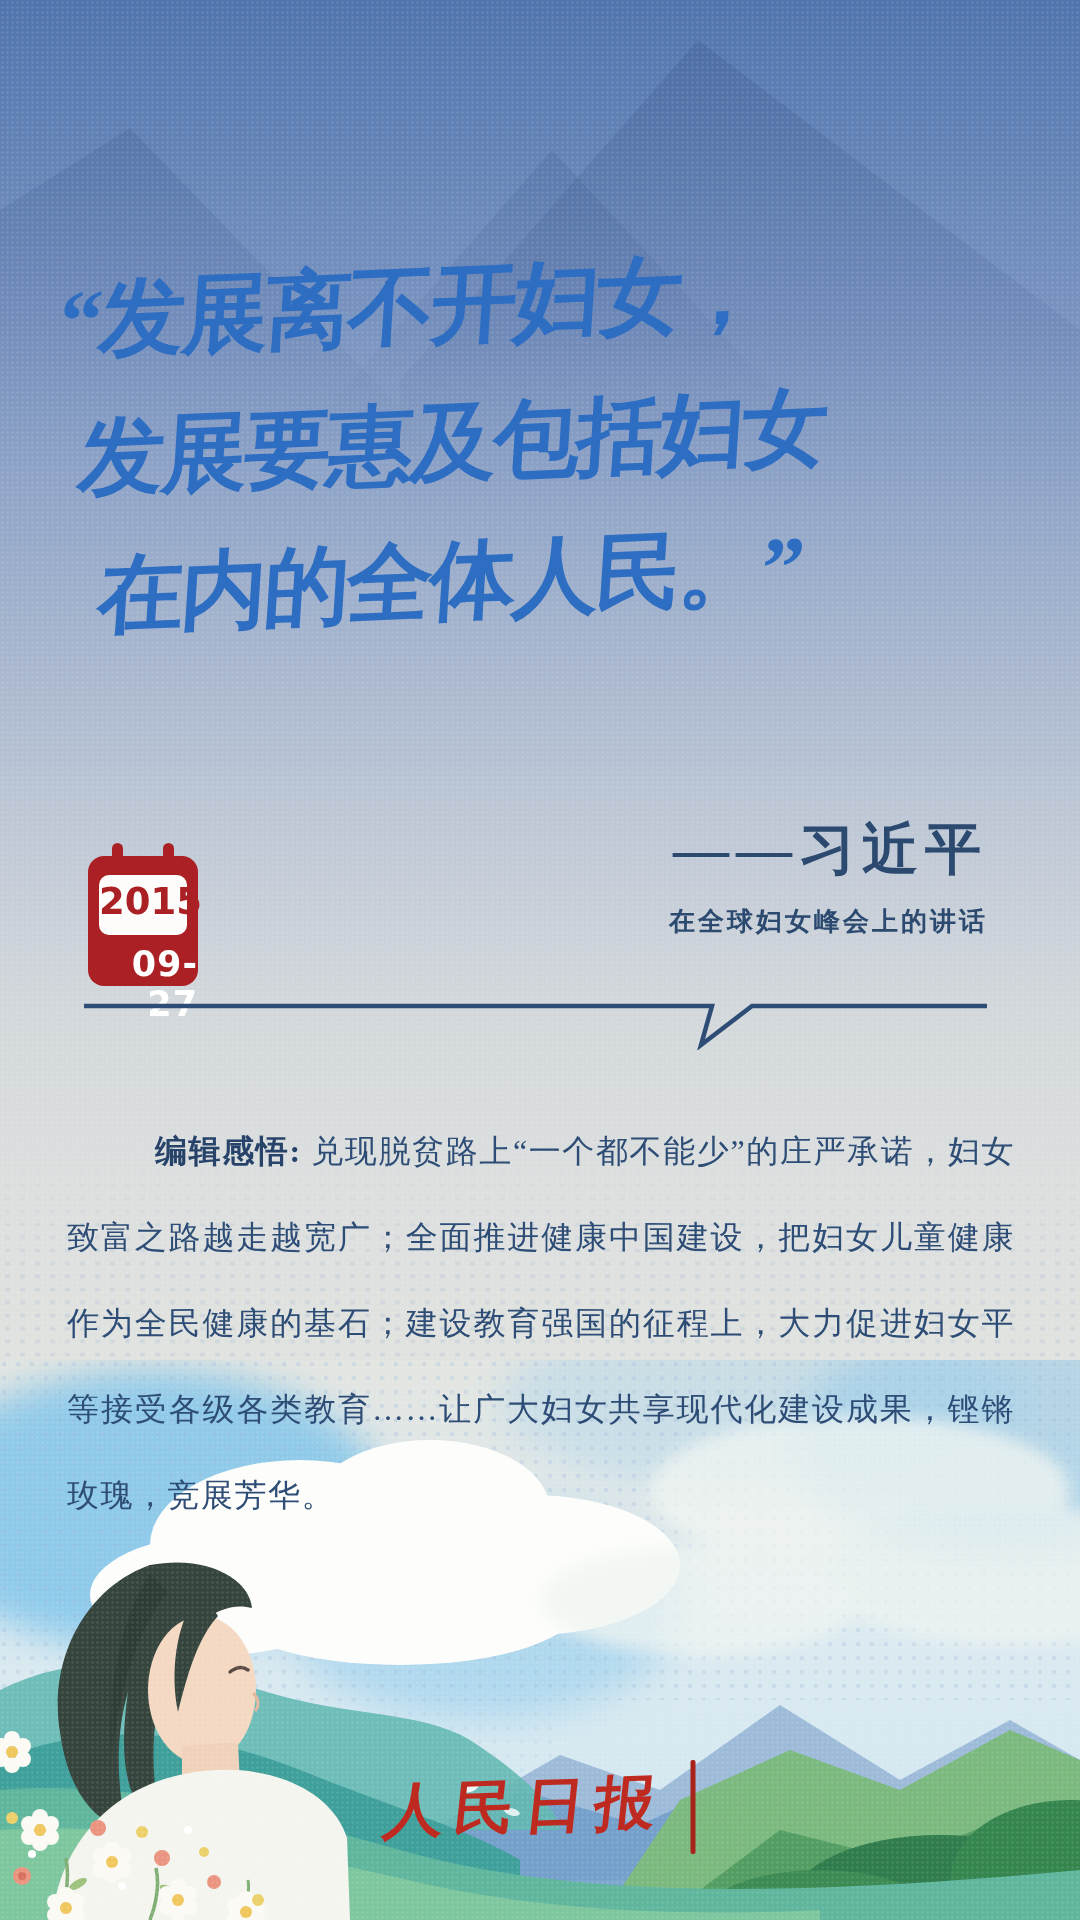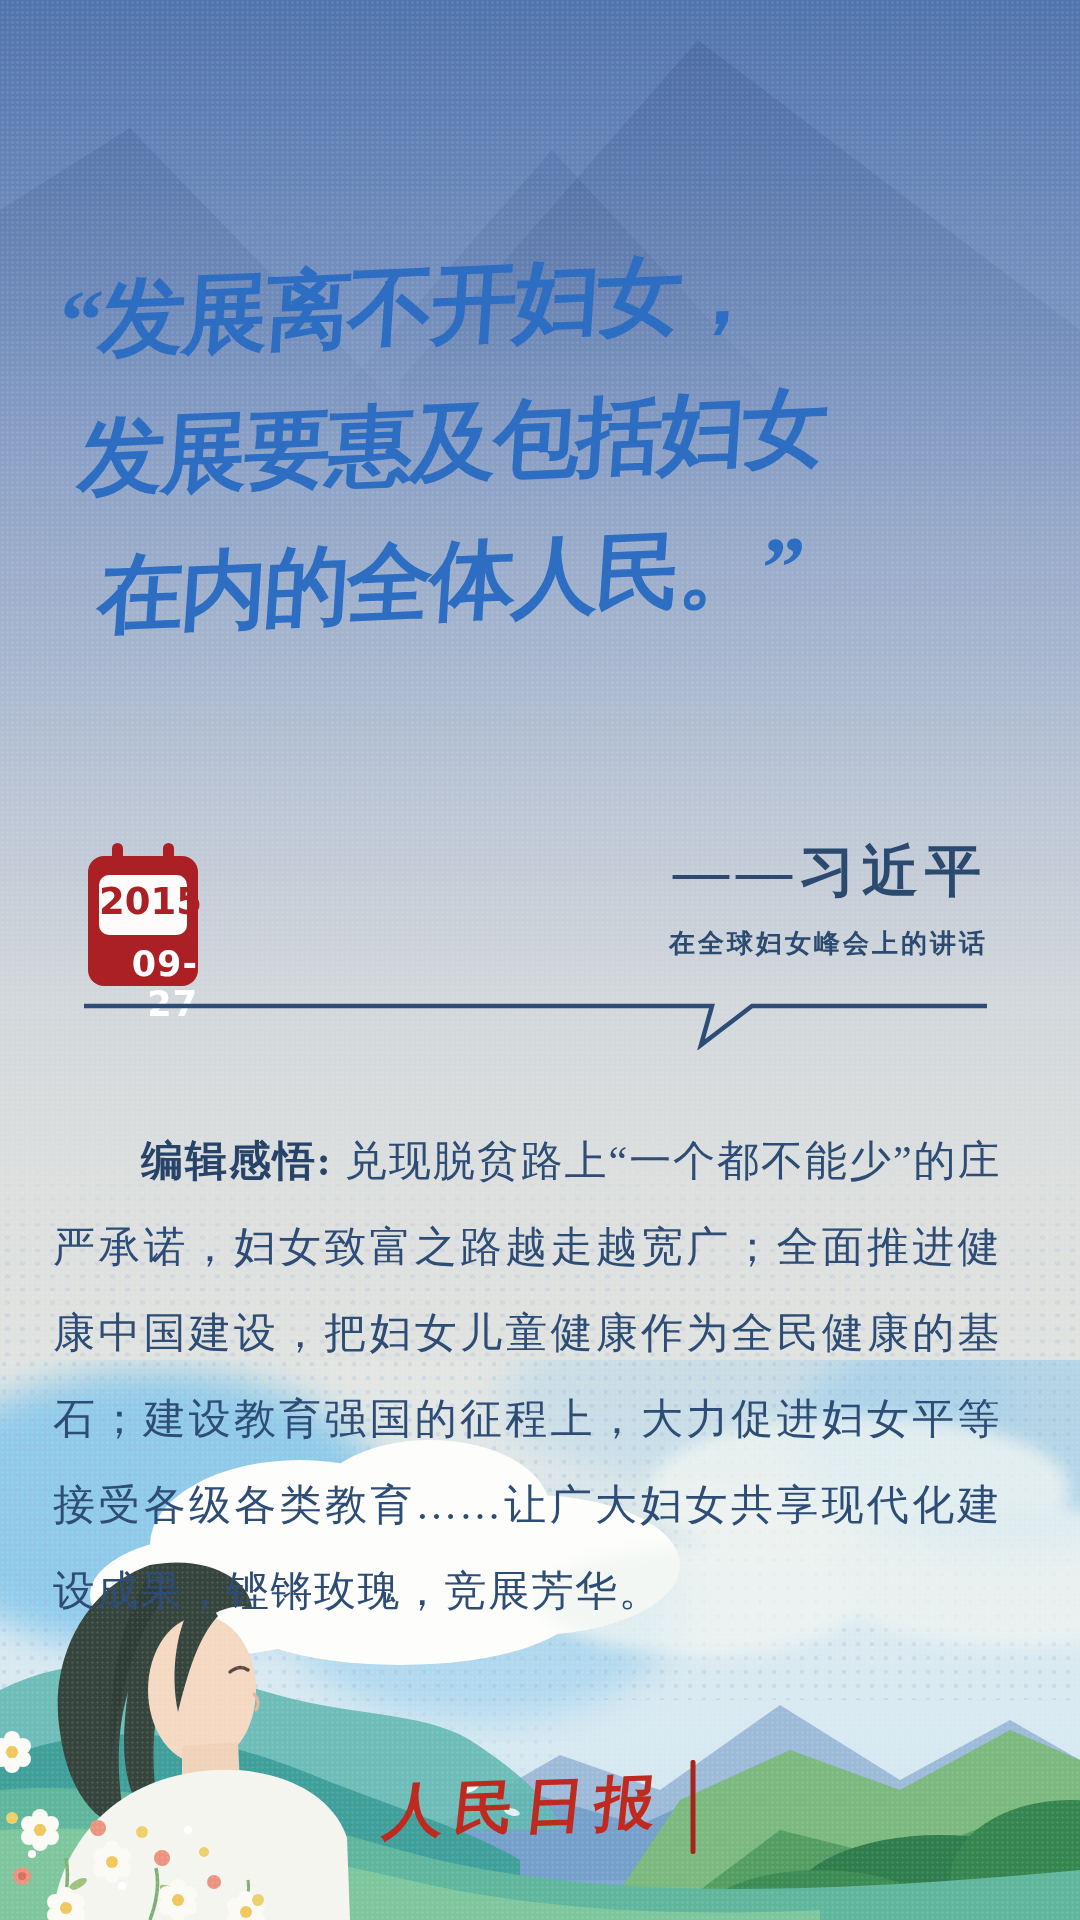--- a/index.html
+++ b/index.html
@@ -44,28 +44,28 @@
   .cal-year{
     margin:19px auto 0;width:88px;height:60px;background:#fdfcfa;border-radius:10px;
     color:#ab2024;font-size:37px;font-weight:700;text-align:center;line-height:53px;
     font-family:"DejaVu Sans", sans-serif;
   }
   .cal-date{
     color:#fff;font-size:35px;font-weight:700;text-align:right;margin-top:9px;
     font-family:"DejaVu Sans", sans-serif;letter-spacing:1px;
   }
   
-  .attrib{position:absolute;right:92px;top:834px;text-align:right;color:#2c4a70;}
+  .attrib{position:absolute;right:92px;top:812px;text-align:right;color:#2c4a70;}
   .attrib .author{font-size:56px;font-weight:700;letter-spacing:7px;font-family:"Liberation Serif", serif;}
   .attrib .source{font-size:26px;font-weight:700;letter-spacing:3px;margin-top:16px;font-family:"Liberation Serif", serif;}
   .rule{position:absolute;left:84px;top:1002px;width:906px;height:48px;}
   
   .note{
-    position:absolute;left:53px;top:1076px;width:948px;
-    color:#2e4d76;font-size:42px;line-height:86px;letter-spacing:1.5px;
+    position:absolute;left:67px;top:1076px;width:948px;
+    color:#2e4d76;font-size:32px;line-height:86px;letter-spacing:1.5px;
     text-align:justify;text-indent:88px;
     font-family:"Liberation Serif", serif;
   }
   .note .note-label{font-weight:800;color:#27436a;}
   
   .logo-row{
     position:absolute;left:50%;bottom:66px;transform:translateX(-50%);
     display:flex;align-items:center;gap:26px;white-space:nowrap;
   }
   .brand{

